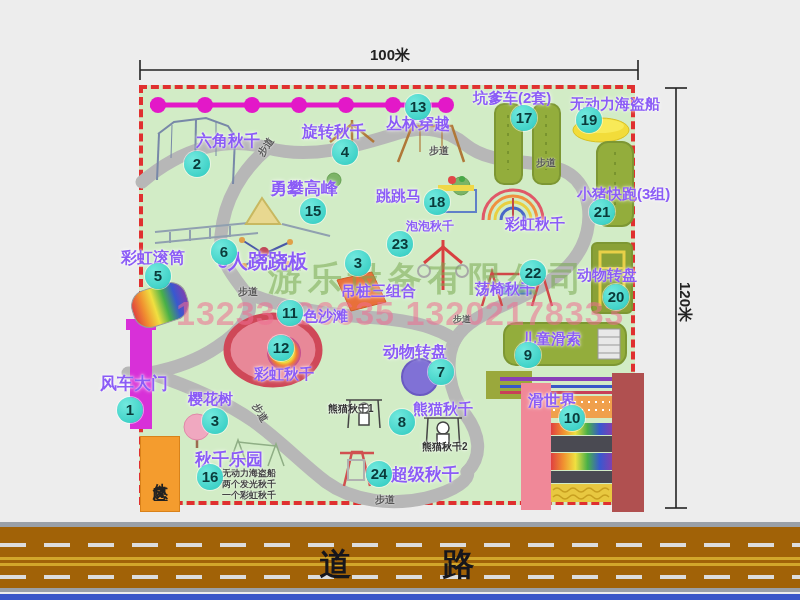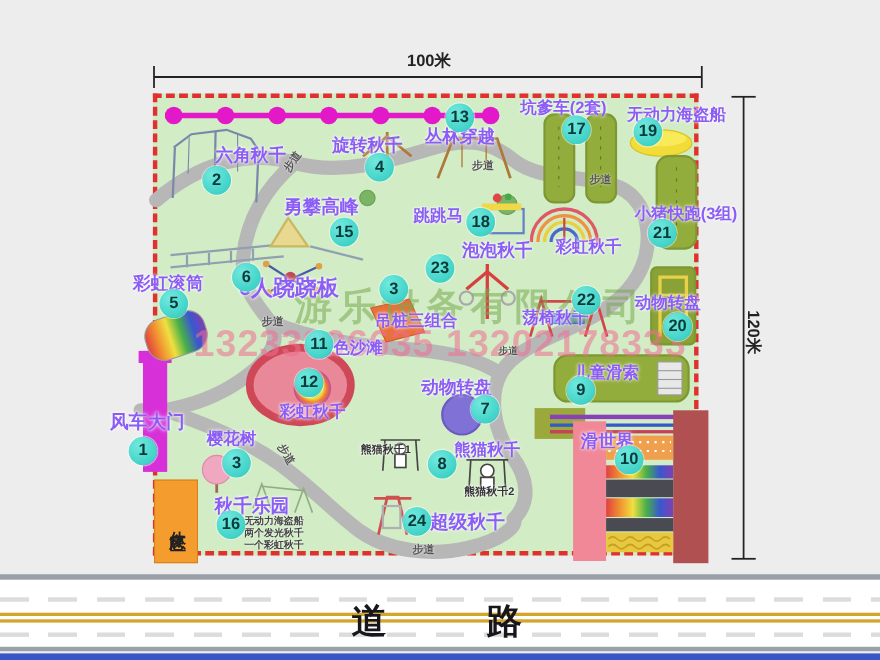--- a/index.html
+++ b/index.html
@@ -24,21 +24,21 @@
          background:radial-gradient(circle at 35% 30%, #72e9de, #2cc9bf);
          color:#0a3b3b;font-weight:bold;font-size:15px;text-align:center;line-height:26px;
          z-index:25;box-shadow:0 0 0 1px rgba(255,255,255,.5);}
   .rest{position:absolute;left:140px;top:436px;width:38px;height:74px;background:#f49c2e;
         border:1px solid #d9821a;z-index:18;display:flex;align-items:center;justify-content:center;}
   .rest span{writing-mode:vertical-rl;font-size:15px;font-weight:bold;color:#222;letter-spacing:2px;}
   .wm-green{position:absolute;left:268px;top:256px;font-size:34px;font-weight:bold;
             color:rgba(120,170,80,.55);letter-spacing:6px;z-index:12;white-space:nowrap;}
   .wm-pink{position:absolute;left:176px;top:294px;font-size:34px;font-weight:bold;
            color:rgba(238,110,145,.55);letter-spacing:1px;z-index:12;white-space:nowrap;}
-  .road{position:absolute;left:0;top:522px;width:800px;height:70px;background:#ffffff;
+  .road{position:absolute;left:0;top:522px;width:800px;height:70px;background:#a16207;
         border-top:5px solid #9aa0a8;border-bottom:4px solid #9aa0a8;box-sizing:border-box;z-index:3;}
   .lane{position:absolute;left:0;width:800px;height:4px;
         background:repeating-linear-gradient(90deg,#dcdcdc 0 26px,transparent 26px 44px);}
   .yellow{position:absolute;left:0;width:800px;height:3px;background:#d2a62a;}
   .road-label{position:absolute;left:0;top:16px;width:800px;text-align:center;font-size:32px;
               font-weight:bold;color:#16161c;word-spacing:70px;letter-spacing:6px;z-index:4;}
   .blue-strip{position:absolute;left:0;top:594px;width:800px;height:6px;background:#3a57c8;z-index:2;}
 </style>
 </head>
 <body>
@@ -287,29 +287,29 @@
   <div class="lbl" style="left:121px;top:248px;font-size:16px">彩虹滚筒</div>
   <div class="lbl" style="left:217px;top:248px;font-size:20px">6人跷跷板</div>
   <div class="lbl" style="left:383px;top:342px;font-size:16px">动物转盘</div>
   <div class="lbl" style="left:413px;top:400px;font-size:15px">熊猫秋千</div>
   <div class="lbl" style="left:521px;top:330px;font-size:15px">儿童滑索</div>
   <div class="lbl" style="left:528px;top:391px;font-size:16px">滑世界</div>
   <div class="lbl" style="left:288px;top:307px;font-size:15px">粉色沙滩</div>
   <div class="lbl" style="left:254px;top:365px;font-size:15px">彩虹秋千</div>
   <div class="lbl" style="left:386px;top:114px;font-size:16px">丛林穿越</div>
   <div class="lbl" style="left:341px;top:282px;font-size:15px">吊桩三组合</div>
-  <div class="lbl" style="left:258px;top:177px;font-size:17px">勇攀高峰</div>
+  <div class="lbl" style="left:270px;top:177px;font-size:17px">勇攀高峰</div>
   <div class="lbl" style="left:195px;top:448px;font-size:17px">秋千乐园</div>
   <div class="lbl" style="left:473px;top:89px;font-size:15px">坑爹车(2套)</div>
   <div class="lbl" style="left:376px;top:187px;font-size:15px">跳跳马</div>
   <div class="lbl" style="left:570px;top:95px;font-size:15px">无动力海盗船</div>
   <div class="lbl" style="left:577px;top:266px;font-size:15px">动物转盘</div>
   <div class="lbl" style="left:577px;top:185px;font-size:15px">小猪快跑(3组)</div>
   <div class="lbl" style="left:475px;top:280px;font-size:15px">荡椅秋千</div>
-  <div class="lbl" style="left:420px;top:218px;font-size:16px">泡泡秋千</div>
+  <div class="lbl" style="left:406px;top:218px;font-size:12px">泡泡秋千</div>
   <div class="lbl" style="left:391px;top:463px;font-size:17px">超级秋千</div>
 
   <div class="lbl" style="left:505px;top:215px;font-size:15px">彩虹秋千</div>
   <div class="lbl sm" style="left:328px;top:402px">熊猫秋千1</div>
   <div class="lbl sm" style="left:422px;top:440px">熊猫秋千2</div>
   <div class="note" style="left:222px;top:467px">无动力海盗船</div>
   <div class="note" style="left:222px;top:478px">两个发光秋千</div>
   <div class="note" style="left:222px;top:489px">一个彩虹秋千</div>
 
   <div class="pd" style="left:256px;top:140px;transform:rotate(-55deg)">步道</div>

